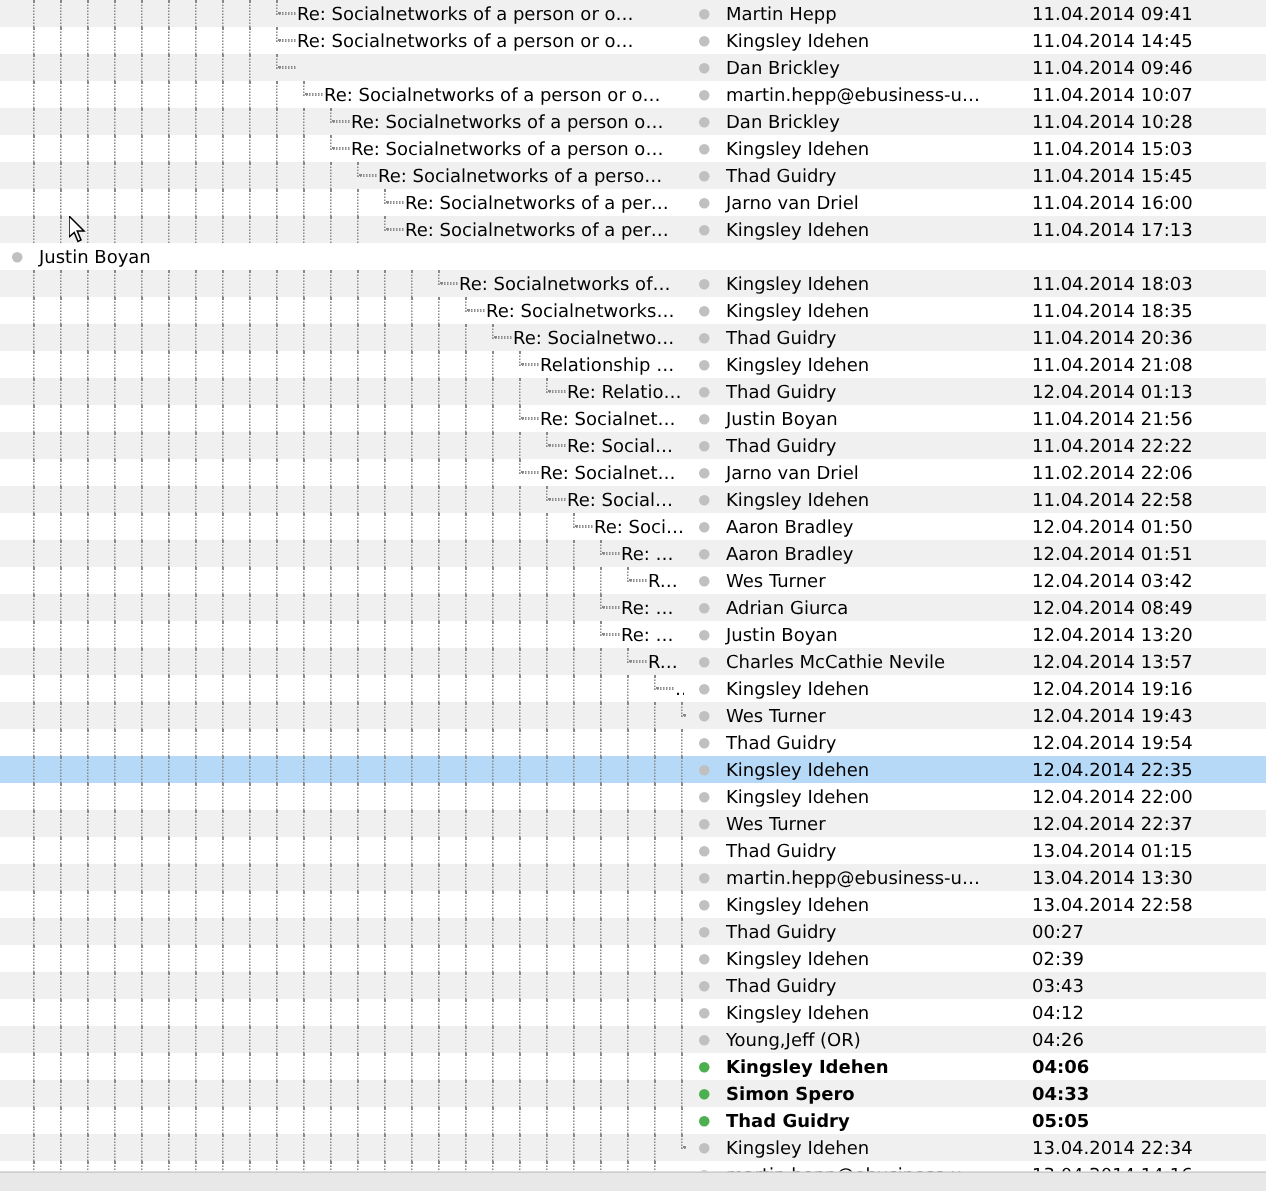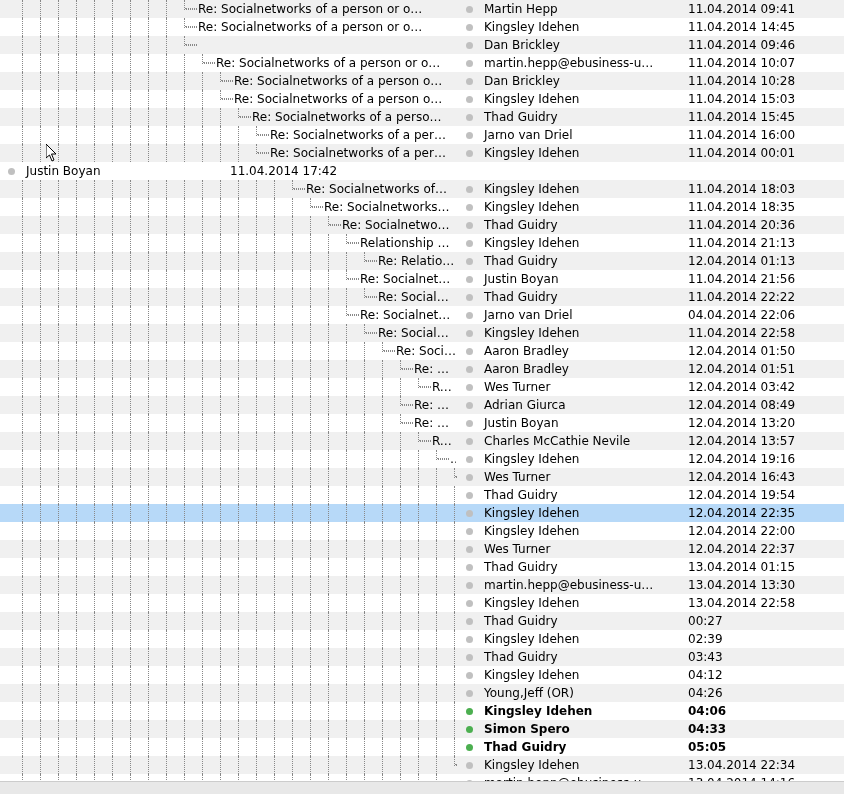--- a/index.html
+++ b/index.html
@@ -324,28 +324,27 @@
         <div class="guide-line" style="left: 238px;"></div>
         <div class="branch" style="left: 256px; width: 12px;"></div>
         <div class="subj-inner" style="left: 270px; width: 186px;">
           <span class="subj-text">Re: Socialnetworks of a per…</span>
         </div>
       </div>
       <div class="col-status">
         <span class="dot read"></span>
       </div>
       <div class="col-sender">Kingsley Idehen</div>
-      <div class="col-date">11.04.2014 00:01</div>
+      <div class="col-date">11.04.2014 17:13</div>
     </div>
     <div class="row odd">
       <div class="col-status">
         <span class="dot read"></span>
       </div>
       <div class="col-sender">Justin Boyan</div>
-      <div class="col-date">11.04.2014 17:42</div>
     </div>
     <div class="row even">
       <div class="col-subject">
         <div class="guide-line" style="left: 22px;"></div>
         <div class="guide-line" style="left: 40px;"></div>
         <div class="guide-line" style="left: 58px;"></div>
         <div class="guide-line" style="left: 76px;"></div>
         <div class="guide-line" style="left: 94px;"></div>
         <div class="guide-line" style="left: 112px;"></div>
         <div class="guide-line" style="left: 130px;"></div>
@@ -449,21 +448,21 @@
         <div class="guide-line" style="left: 328px;"></div>
         <div class="branch" style="left: 346px; width: 12px;"></div>
         <div class="subj-inner" style="left: 360px; width: 96px;">
           <span class="subj-text">Relationship …</span>
         </div>
       </div>
       <div class="col-status">
         <span class="dot read"></span>
       </div>
       <div class="col-sender">Kingsley Idehen</div>
-      <div class="col-date">11.04.2014 21:13</div>
+      <div class="col-date">11.04.2014 21:08</div>
     </div>
     <div class="row even">
       <div class="col-subject">
         <div class="guide-line" style="left: 22px;"></div>
         <div class="guide-line" style="left: 40px;"></div>
         <div class="guide-line" style="left: 58px;"></div>
         <div class="guide-line" style="left: 76px;"></div>
         <div class="guide-line" style="left: 94px;"></div>
         <div class="guide-line" style="left: 112px;"></div>
         <div class="guide-line" style="left: 130px;"></div>
@@ -575,21 +574,21 @@
         <div class="guide-line" style="left: 328px;"></div>
         <div class="branch" style="left: 346px; width: 12px;"></div>
         <div class="subj-inner" style="left: 360px; width: 96px;">
           <span class="subj-text">Re: Socialnet…</span>
         </div>
       </div>
       <div class="col-status">
         <span class="dot read"></span>
       </div>
       <div class="col-sender">Jarno van Driel</div>
-      <div class="col-date">04.04.2014 22:06</div>
+      <div class="col-date">11.02.2014 22:06</div>
     </div>
     <div class="row even">
       <div class="col-subject">
         <div class="guide-line" style="left: 22px;"></div>
         <div class="guide-line" style="left: 40px;"></div>
         <div class="guide-line" style="left: 58px;"></div>
         <div class="guide-line" style="left: 76px;"></div>
         <div class="guide-line" style="left: 94px;"></div>
         <div class="guide-line" style="left: 112px;"></div>
         <div class="guide-line" style="left: 130px;"></div>
@@ -885,21 +884,21 @@
         <div class="guide-line" style="left: 436px;"></div>
         <div class="branch" style="left: 454px; width: 12px;"></div>
         <div class="subj-inner" style="left: 468px; width: 0px;">
           <span class="subj-text"></span>
         </div>
       </div>
       <div class="col-status">
         <span class="dot read"></span>
       </div>
       <div class="col-sender">Wes Turner</div>
-      <div class="col-date">12.04.2014 16:43</div>
+      <div class="col-date">12.04.2014 19:43</div>
     </div>
     <div class="row odd">
       <div class="col-subject">
         <div class="guide-line" style="left: 22px;"></div>
         <div class="guide-line" style="left: 40px;"></div>
         <div class="guide-line" style="left: 58px;"></div>
         <div class="guide-line" style="left: 76px;"></div>
         <div class="guide-line" style="left: 94px;"></div>
         <div class="guide-line" style="left: 112px;"></div>
         <div class="guide-line" style="left: 130px;"></div>

